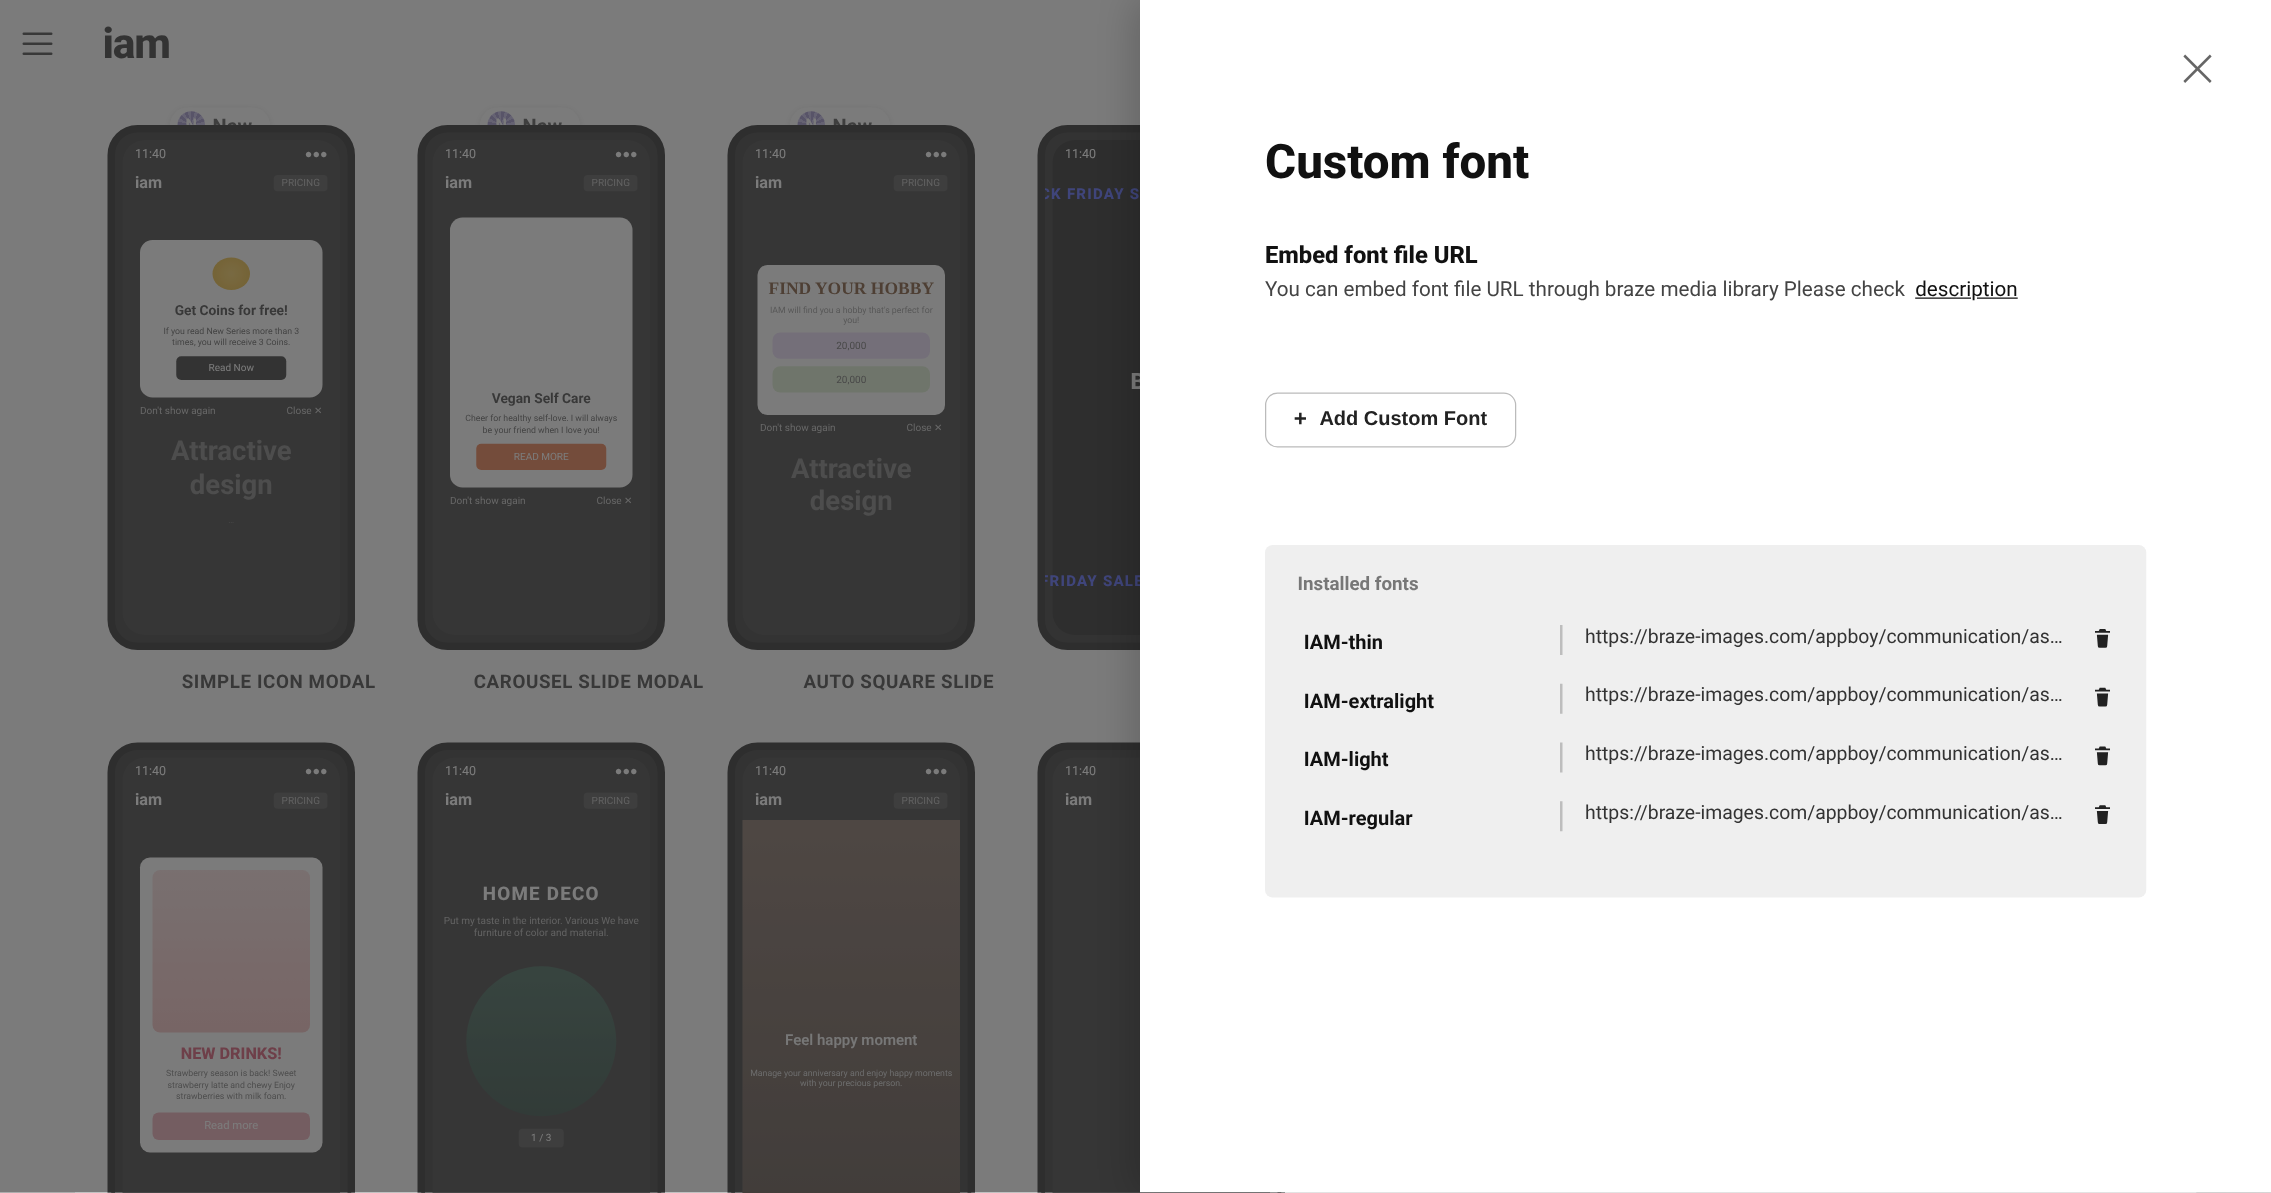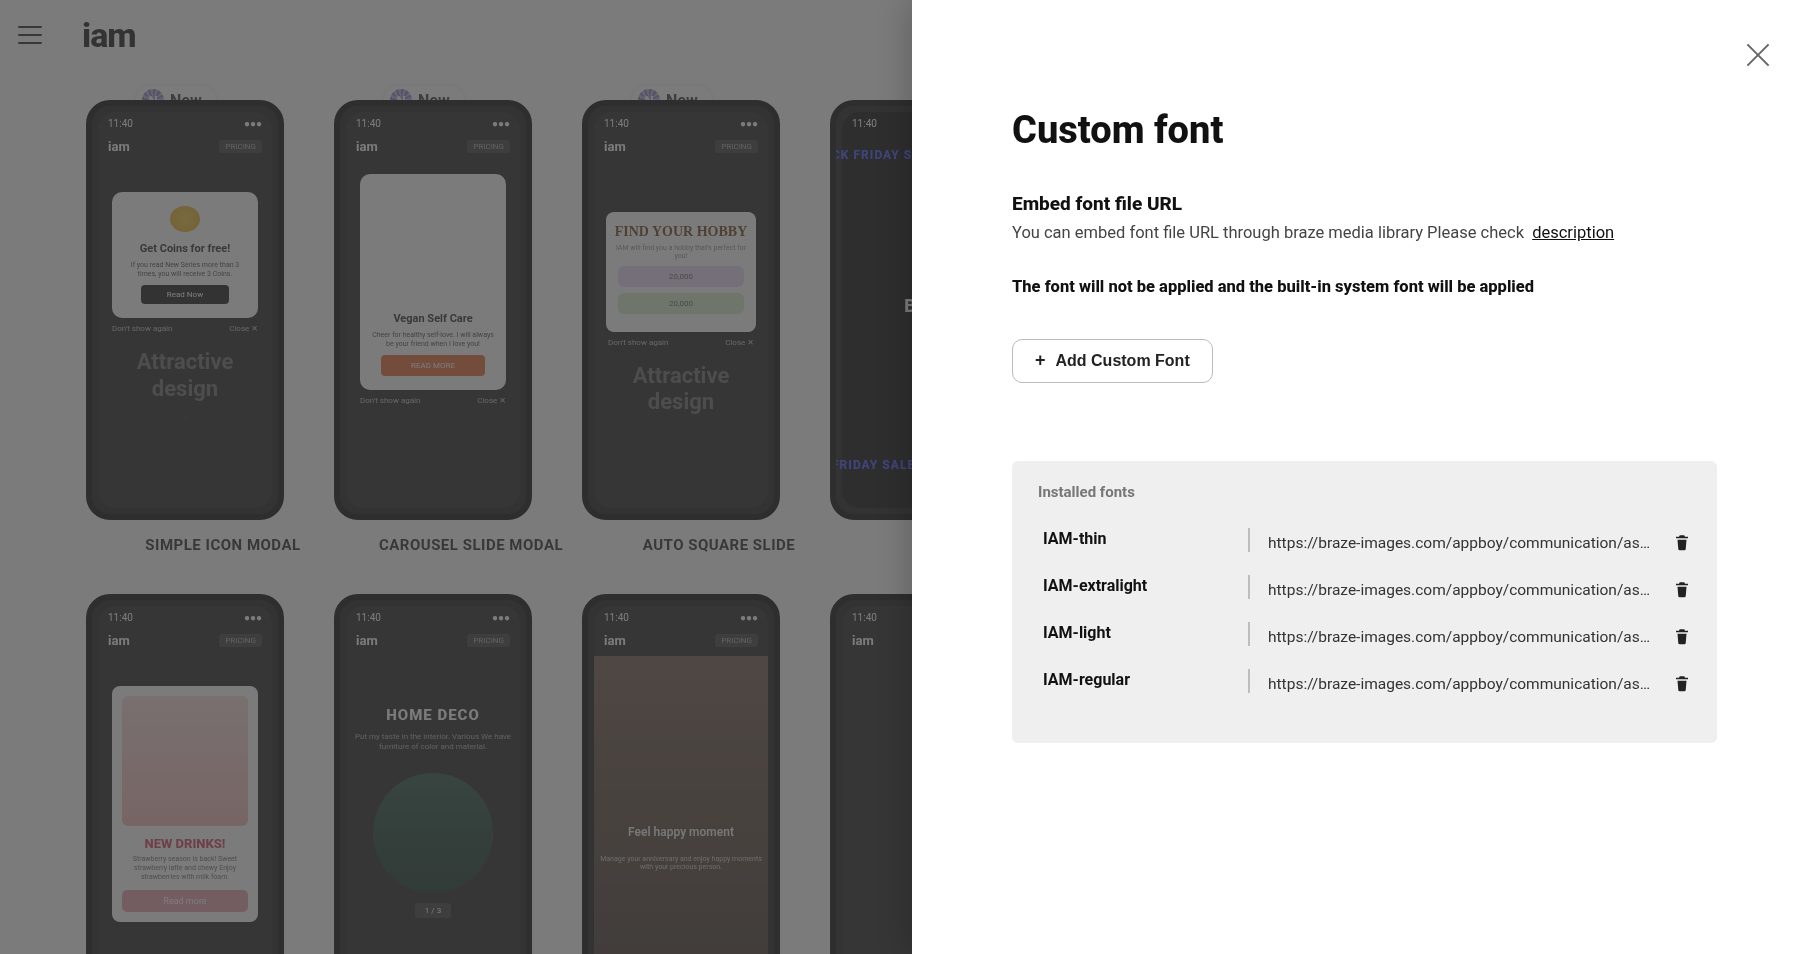--- a/index.html
+++ b/index.html
@@ -179,21 +179,21 @@
     margin-top:78px;
     background:#efefef;
     border-radius:6px;
     padding:22px 0 40px;
   }
   .fonts-box-h{
     font-size:15px; font-weight:700; color:#777;
     padding:0 26px 14px;
   }
   .font-row{
-    display:flex; align-items:flex-end;
+    display:flex; align-items:flex-start;
     padding:10px 26px;
   }
   .font-name{
     width:210px;
     font-size:16px; font-weight:700; color:#111;
     border-left:3px solid transparent;
     padding:4px 0 4px 2px;
   }
   .vbar{width:2px;height:24px;background:#bdbdbd;margin-right:18px;}
   .font-url{
@@ -444,21 +444,20 @@
   <div class="panel-body">
     <div class="panel-title">Custom font</div>
 
     <div class="sub-h">Embed font file URL</div>
     <div class="desc-line">
       <span>You can embed font file URL through braze media library Please check</span>
       <span class="desc-link">description</span>
     </div>
 
     <div class="warn">
-      <div>The font will not be applied and the built-in system font will be applied</div>
     </div>
 
     <button class="add-btn">
       <span class="plus">+</span>
       <span>Add Custom Font</span>
     </button>
 
     <div class="fonts-box">
       <div class="fonts-box-h">Installed fonts</div>
 

